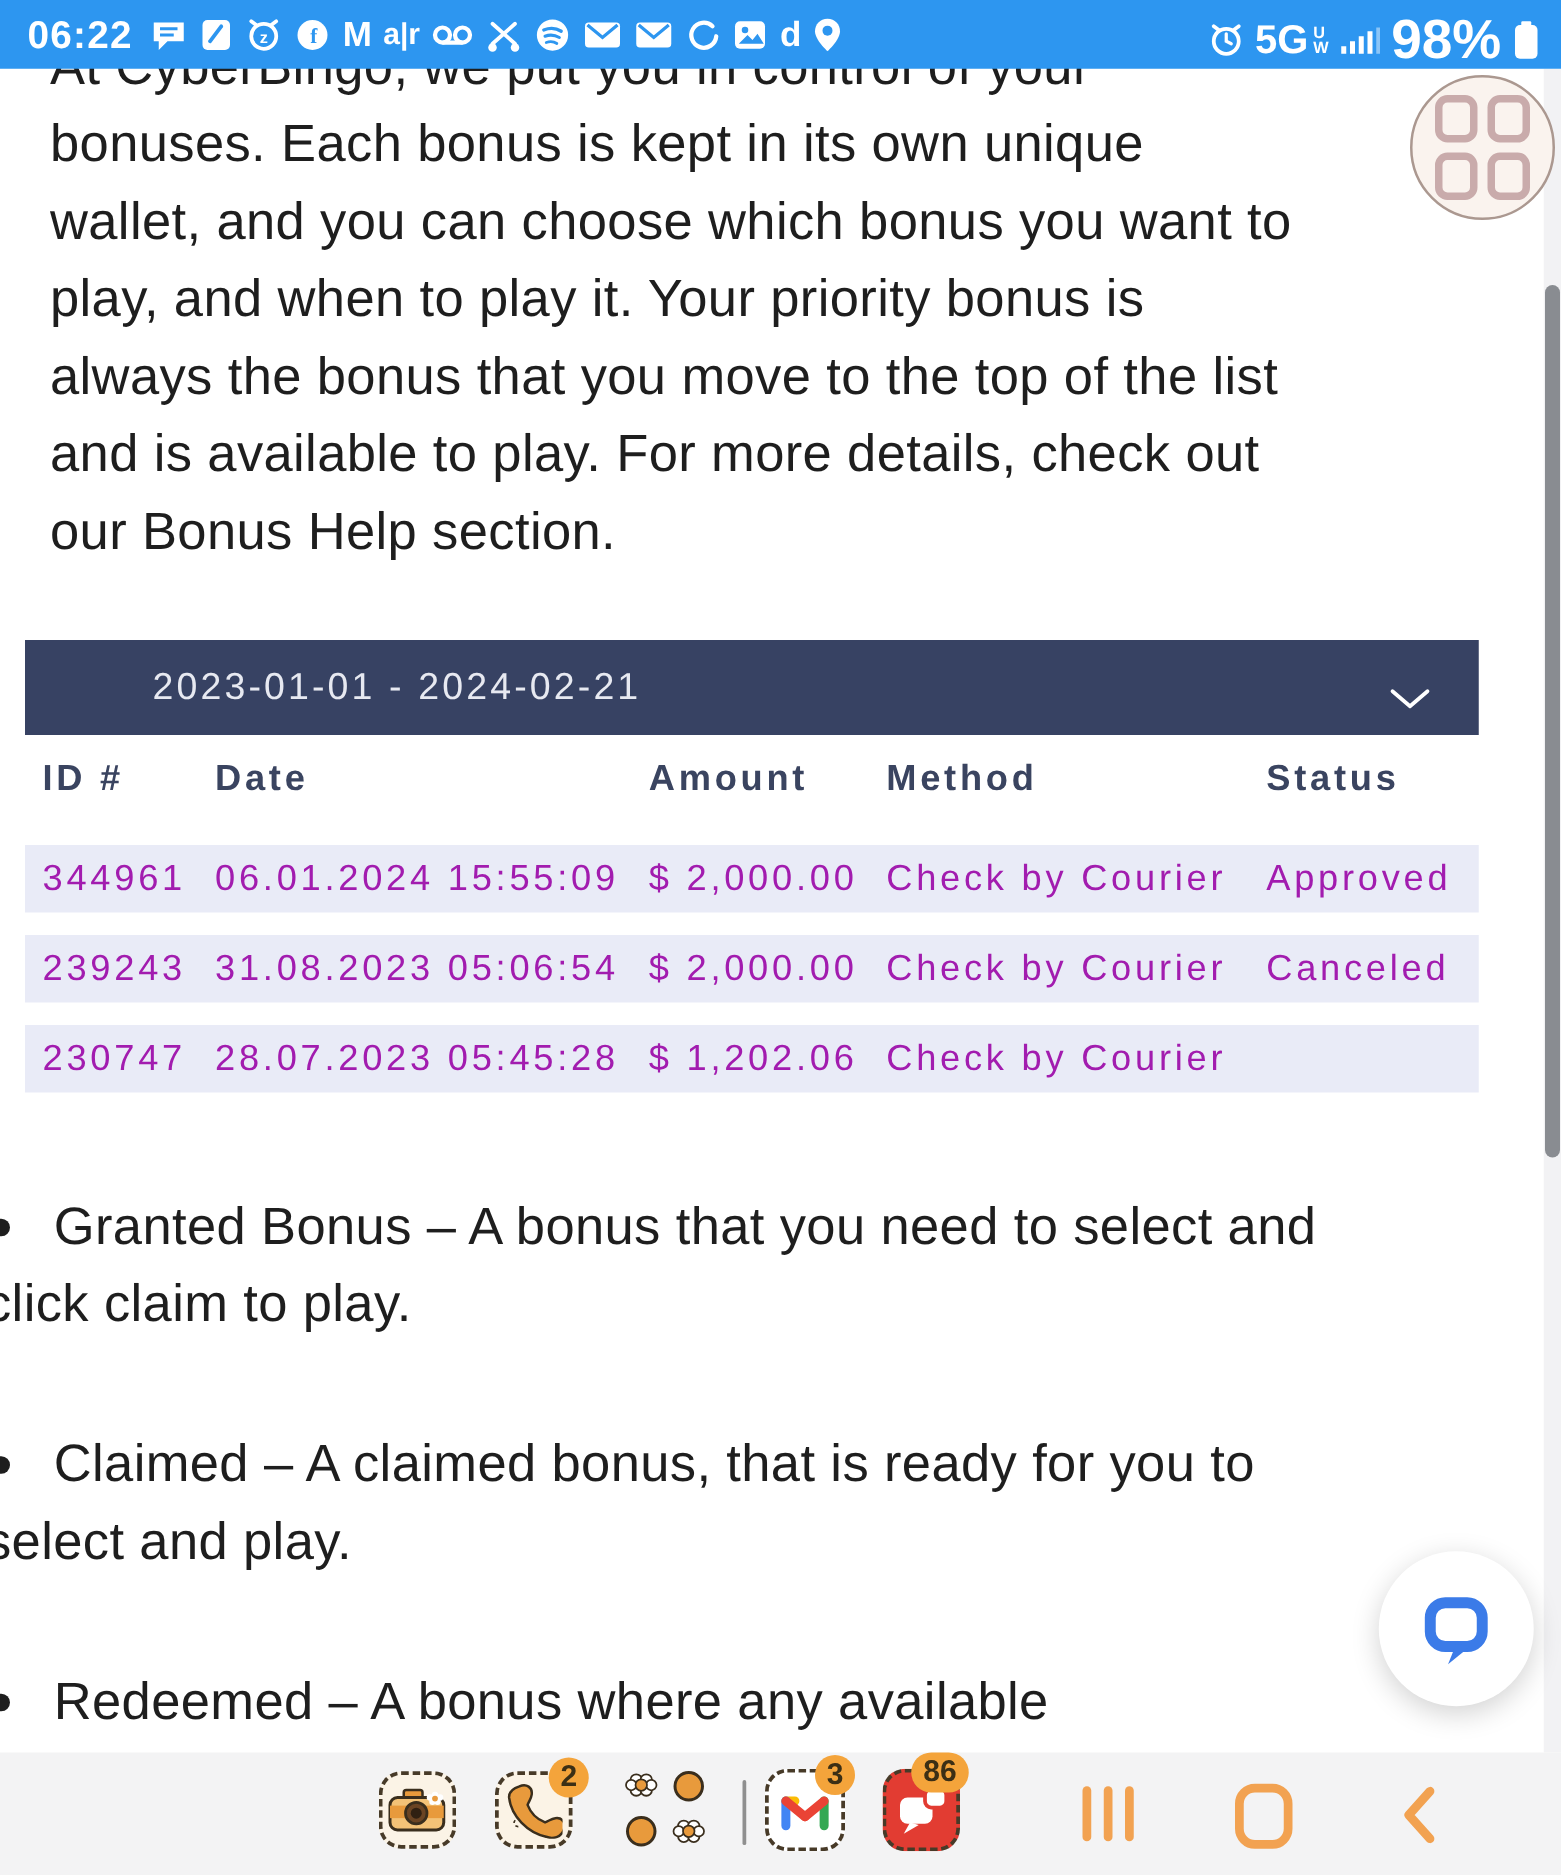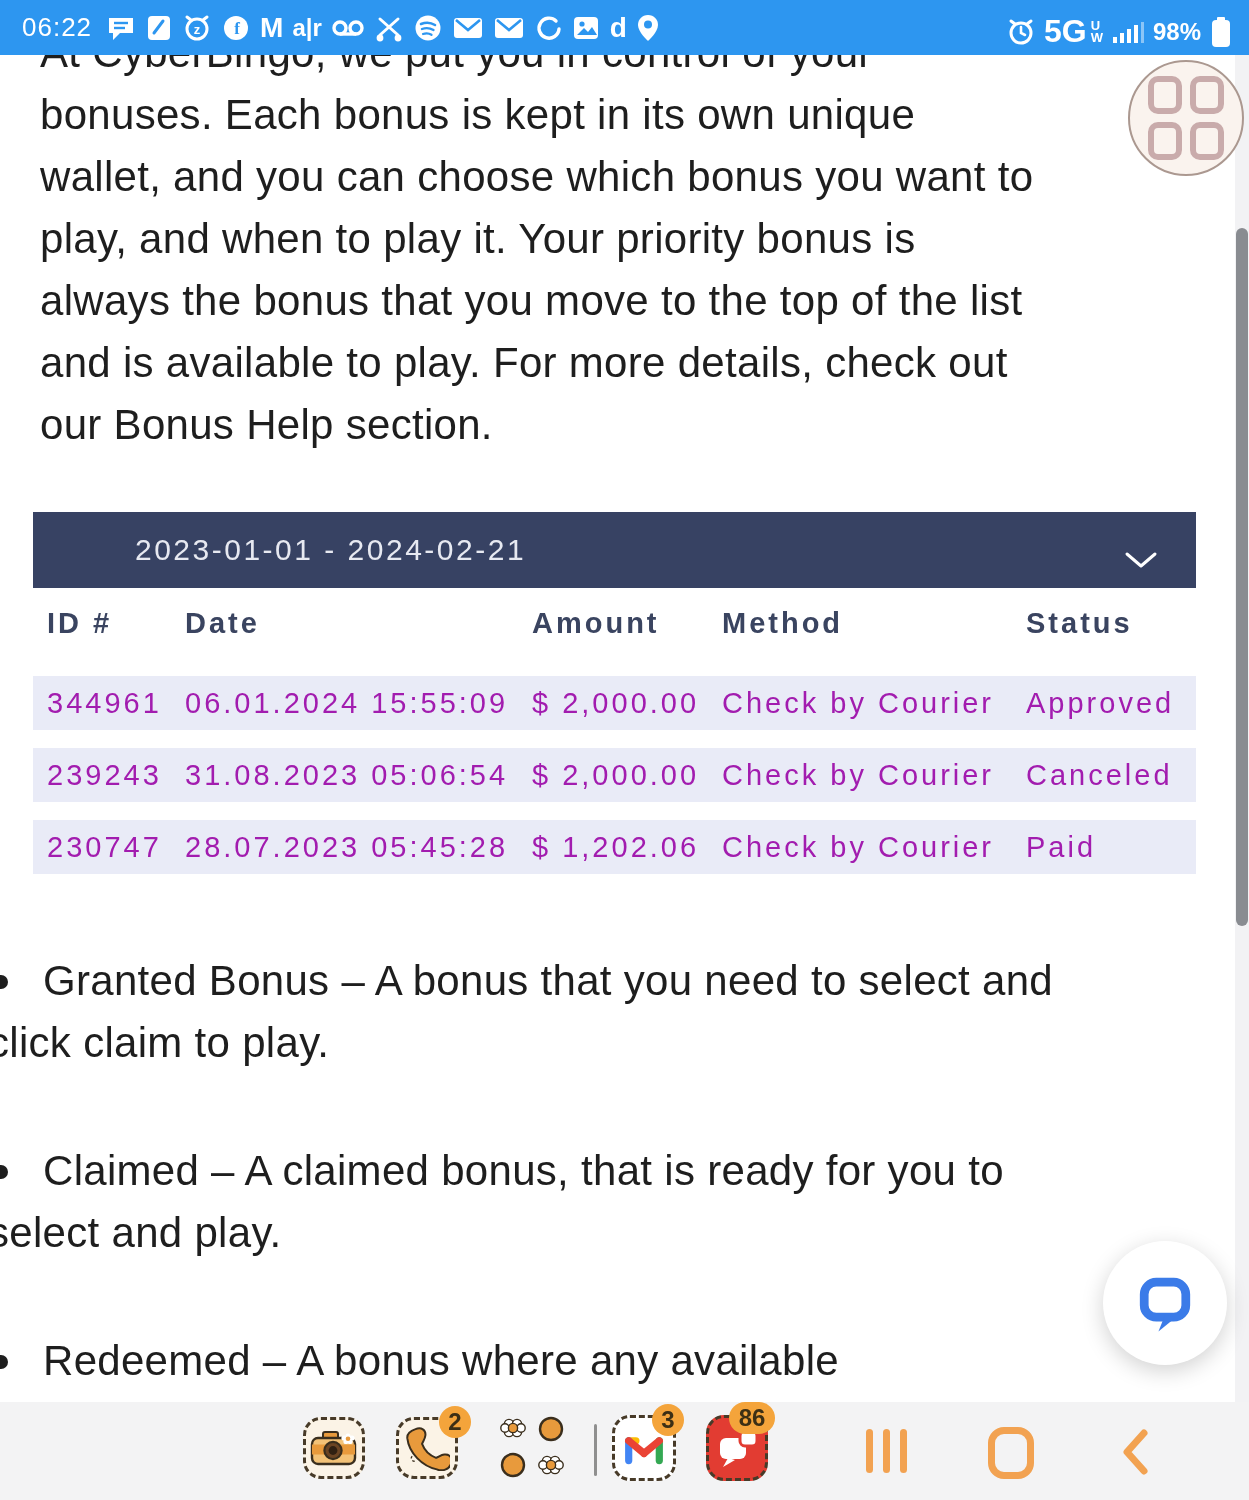--- a/index.html
+++ b/index.html
@@ -7,46 +7,46 @@
     position:relative;width:1249px;height:1500px;background:#ffffff;
     overflow:hidden;font-family:"Liberation Sans",sans-serif;margin:0 auto;
   }
   .abs{position:absolute;}
 
   
   .status-bar{
     left:0;top:0;width:1249px;height:55px;background:#2d96f0;z-index:40;
     display:flex;align-items:center;color:#fff;
   }
-  .sb-time{font-size:26px;font-weight:normal;margin-left:22px;letter-spacing:1px;}
+  .sb-time{font-size:31px;font-weight:bold;margin-left:22px;letter-spacing:1px;}
   .sb-icons{display:flex;align-items:center;gap:9px;margin-left:14px;}
   .sb-icons svg{display:block;}
   .sb-letter{font-size:28px;font-weight:bold;color:#fff;line-height:30px;}
   .sb-right{position:absolute;right:16px;top:0;height:63px;display:flex;align-items:center;gap:8px;}
   .sb-net{font-size:32px;font-weight:bold;}
   .sb-netsub{display:flex;flex-direction:column;font-size:13px;font-weight:bold;line-height:12px;margin-left:-4px;}
-  .sb-batt-txt{font-size:24px;font-weight:bold;}
+  .sb-batt-txt{font-size:44px;font-weight:bold;}
 
   
   .intro{
     left:40px;top:22px;width:1170px;font-size:42px;line-height:62px;
     color:#1e1e1e;white-space:pre-line;z-index:1;letter-spacing:0.3px;
   }
 
   
   .grid-btn{
     left:1128px;top:60px;width:116px;height:116px;border-radius:50%;
     background:#faf3ee;border:2px solid #ab9890;z-index:30;
     display:grid;grid-template-columns:34px 34px;grid-template-rows:38px 38px;
     gap:8px;align-content:center;justify-content:center;box-sizing:border-box;
   }
   .grid-btn .sq{border:6px solid #c9abab;border-radius:10px;box-sizing:border-box;}
 
   
-  .wtable{left:33px;top:512px;width:1163px;z-index:2;}
+  .wtable{left:20px;top:512px;width:1163px;z-index:2;}
   .wt-header{
     height:76px;background:#374263;color:#e7e9f1;display:flex;align-items:center;
     font-size:30px;letter-spacing:2.5px;position:relative;
   }
   .wt-range{position:absolute;left:102px;}
   .wt-title{position:absolute;left:689px;}
   .wt-chevron{position:absolute;right:38px;top:30px;}
   .wt-grid{display:grid;grid-template-columns:138px 347px 190px 304px 1fr;padding-left:14px;box-sizing:border-box;}
   .wt-cols{height:70px;align-items:center;font-weight:bold;color:#3a4460;font-size:29px;letter-spacing:3px;}
   .wt-cols span{align-self:center;}
@@ -145,21 +145,20 @@
       <span>31.08.2023 05:06:54</span>
       <span>$ 2,000.00</span>
       <span>Check by Courier</span>
       <span>Canceled</span>
     </div>
     <div class="wt-grid wt-row">
       <span>230747</span>
       <span>28.07.2023 05:45:28</span>
       <span>$ 1,202.06</span>
       <span>Check by Courier</span>
-      <span>Paid</span>
     </div>
   </div>
 
   <div class="bullet-item" style="top:950px;">
     <span class="bullet-dot"></span>
     <span class="bullet-text">Granted Bonus – A bonus that you need to select and
 click claim to play.</span>
   </div>
   <div class="bullet-item" style="top:1140px;">
     <span class="bullet-dot"></span>

